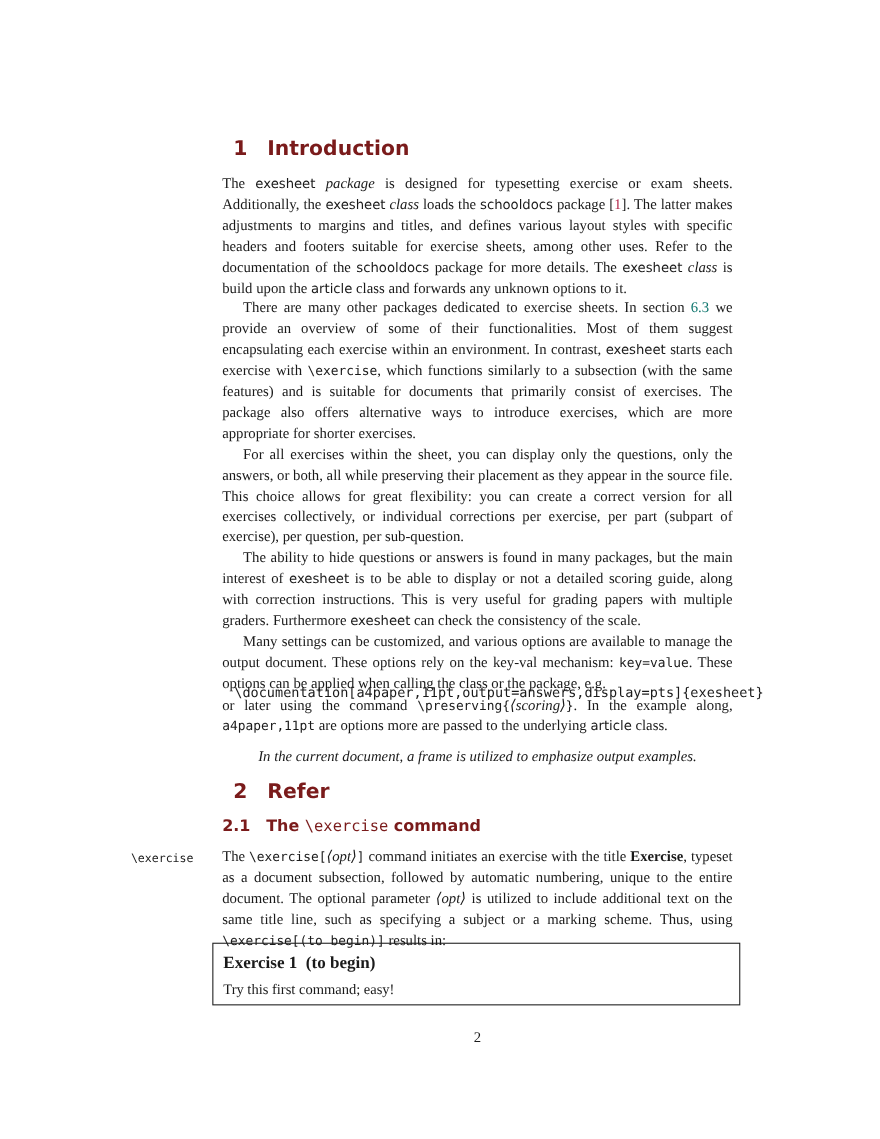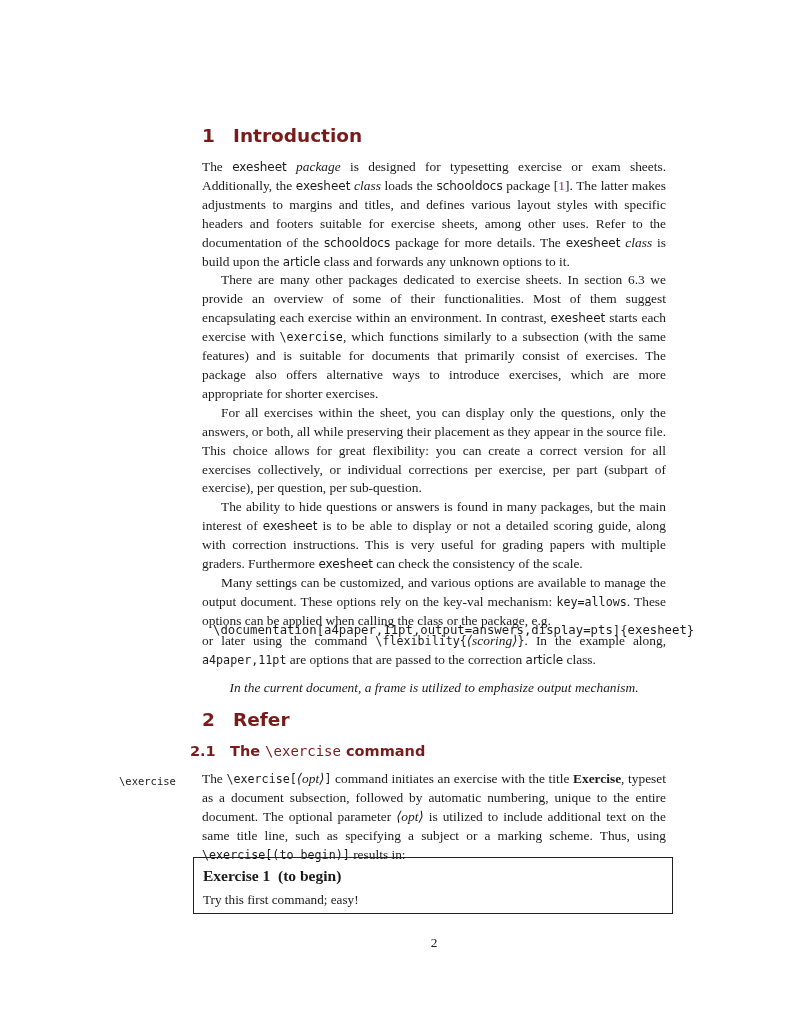--- a/index.html
+++ b/index.html
@@ -5,26 +5,26 @@
   html, body { margin: 0; padding: 0; background: #ffffff; }
   body { width: 800px; height: 1035px; position: relative; overflow: hidden;
          font-family: "DejaVu Serif", "Liberation Serif", serif; color: #1a1a1a; }
   .page { position: absolute; left: 0; top: 0; width: 800px; height: 1035px; }
   .col { position: absolute; left: 202px; width: 464px; }
   .serif { font-family: "Liberation Serif", "DejaVu Serif", serif; font-size: 13.4px; line-height: 18.9px; text-align: justify; }
   .sf { font-family: "DejaVu Sans", "Liberation Sans", sans-serif; font-size: 12px; }
   .tt { font-family: "DejaVu Sans Mono", "Liberation Mono", monospace; font-size: 11.7px; }
   .sec { position: absolute; font-family: "DejaVu Sans", "Liberation Sans", sans-serif; font-weight: bold; color: #7a1b1b; }
   .sec .num { display: inline-block; }
-  .h1 { font-size: 18.5px; }
+  .h1 { font-size: 18.5px; margin-left: 10px; }
   .h2 { font-size: 14.5px; }
   p { margin: 0; }
   .indent { text-indent: 19px; }
   .cite { color: #b3264a; }
-  .ref { color: #0f172a; }
+  .ref { color: #0f766e; }
   .codeline { position: absolute; left: 213px; top: 623px; font-family: "DejaVu Sans Mono", "Liberation Mono", monospace; font-size: 12.3px; white-space: nowrap; }
   .frame { position: absolute; left: 193px; top: 857px; width: 480px; height: 57px; border: 1.5px solid #222; box-sizing: border-box; }
   .frame-title { position: absolute; left: 9px; top: 9px; font-family: "Liberation Serif", "DejaVu Serif", serif; font-weight: bold; font-size: 15.5px; }
   .frame-body { position: absolute; left: 9px; top: 34px; font-family: "Liberation Serif", "DejaVu Serif", serif; font-size: 13.2px; text-align: right; }
   .margin-cmd { position: absolute; left: 119px; top: 775px; font-family: "DejaVu Sans Mono", "Liberation Mono", monospace; font-size: 10.5px; }
   .pagenum { position: absolute; left: 0; width: 868px; top: 935px; text-align: center; font-family: "Liberation Serif", "DejaVu Serif", serif; font-size: 13.4px; }
   i { font-style: italic; }
 </style>
 </head>
 <body>
@@ -38,35 +38,35 @@
   <div class="col serif" style="top:158px;">
     <p><span>The </span><span class="sf">exesheet</span><span> </span><i>package</i><span> is designed for typesetting exercise or exam sheets. Additionally, the </span><span class="sf">exesheet</span><span> </span><i>class</i><span> loads the </span><span class="sf">schooldocs</span><span> package [</span><span class="cite">1</span><span>]. The latter makes adjustments to margins and titles, and defines various layout styles with specific headers and footers suitable for exercise sheets, among other uses. Refer to the documentation of the </span><span class="sf">schooldocs</span><span> package for more details. The </span><span class="sf">exesheet</span><span> </span><i>class</i><span> is build upon the </span><span class="sf">article</span><span> class and forwards any unknown options to it.</span></p>
 
     <p class="indent"><span>There are many other packages dedicated to exercise sheets. In section </span><span class="ref">6.3</span><span> we provide an overview of some of their functionalities. Most of them suggest encapsulating each exercise within an environment. In contrast, </span><span class="sf">exesheet</span><span> starts each exercise with </span><span class="tt">\exercise</span><span>, which functions similarly to a subsection (with the same features) and is suitable for documents that primarily consist of exercises. The package also offers alternative ways to introduce exercises, which are more appropriate for shorter exercises.</span></p>
 
 
     <p class="indent">For all exercises within the sheet, you can display only the questions, only the answers, or both, all while preserving their placement as they appear in the source file. This choice allows for great flexibility: you can create a correct version for all exercises collectively, or individual corrections per exercise, per part (subpart of exercise), per question, per sub-question.</p>
 
     <p class="indent"><span>The ability to hide questions or answers is found in many packages, but the main interest of </span><span class="sf">exesheet</span><span> is to be able to display or not a detailed scoring guide, along with correction instructions. This is very useful for grading papers with multiple graders. Furthermore </span><span class="sf">exesheet</span><span> can check the consistency of the scale.</span></p>
 
-    <p class="indent"><span>Many settings can be customized, and various options are available to manage the output document. These options rely on the key-val mechanism: </span><span class="tt">key=allows</span><span>. These options can be applied when calling the class or the package, e.g.</span></p>
+    <p class="indent"><span>Many settings can be customized, and various options are available to manage the output document. These options rely on the key-val mechanism: </span><span class="tt">key=value</span><span>. These options can be applied when calling the class or the package, e.g.</span></p>
   </div>
 
   <div class="codeline">\documentation[a4paper,11pt,output=answers,display=pts]{exesheet}</div>
 
   <div class="col serif" style="top:632px;">
-    <p><span>or later using the command </span><span class="tt">\flexibility{</span><i>⟨scoring⟩</i><span class="tt">}</span><span>. In the example along, </span><span class="tt">a4paper,11pt</span><span> are options that are passed to the correction </span><span class="sf">article</span><span> class.</span></p>
-    <p style="text-align:center; margin-top:9px;"><i>In the current document, a frame is utilized to emphasize output mechanism.</i></p>
+    <p><span>or later using the command </span><span class="tt">\preserving{</span><i>⟨scoring⟩</i><span class="tt">}</span><span>. In the example along, </span><span class="tt">a4paper,11pt</span><span> are options more are passed to the underlying </span><span class="sf">article</span><span> class.</span></p>
+    <p style="text-align:center; margin-top:9px;"><i>In the current document, a frame is utilized to emphasize output examples.</i></p>
   </div>
 
   <div class="sec h1" style="left:202px; top:709px;">
     <span class="num" style="width:31px;">2</span><span>Refer</span>
   </div>
 
-  <div class="sec h2" style="left:190px; top:743px;">
+  <div class="sec h2" style="left:202px; top:743px;">
     <span class="num" style="width:40px;">2.1</span><span>The </span><span class="tt" style="font-size:14px; font-weight:normal;">\exercise</span><span> command</span>
   </div>
 
   <div class="margin-cmd">\exercise</div>
 
   <div class="col serif" style="top:770px;">
     <p><span>The </span><span class="tt">\exercise[</span><i>⟨opt⟩</i><span class="tt">]</span><span> command initiates an exercise with the title </span><b>Exercise</b><span>, typeset as a document subsection, followed by automatic numbering, unique to the entire document. The optional parameter </span><i>⟨opt⟩</i><span> is utilized to include additional text on the same title line, such as specifying a subject or a marking scheme. Thus, using </span><span class="tt">\exercise[(to begin)]</span><span> results in:</span></p>
   </div>
 
   <div class="frame">

